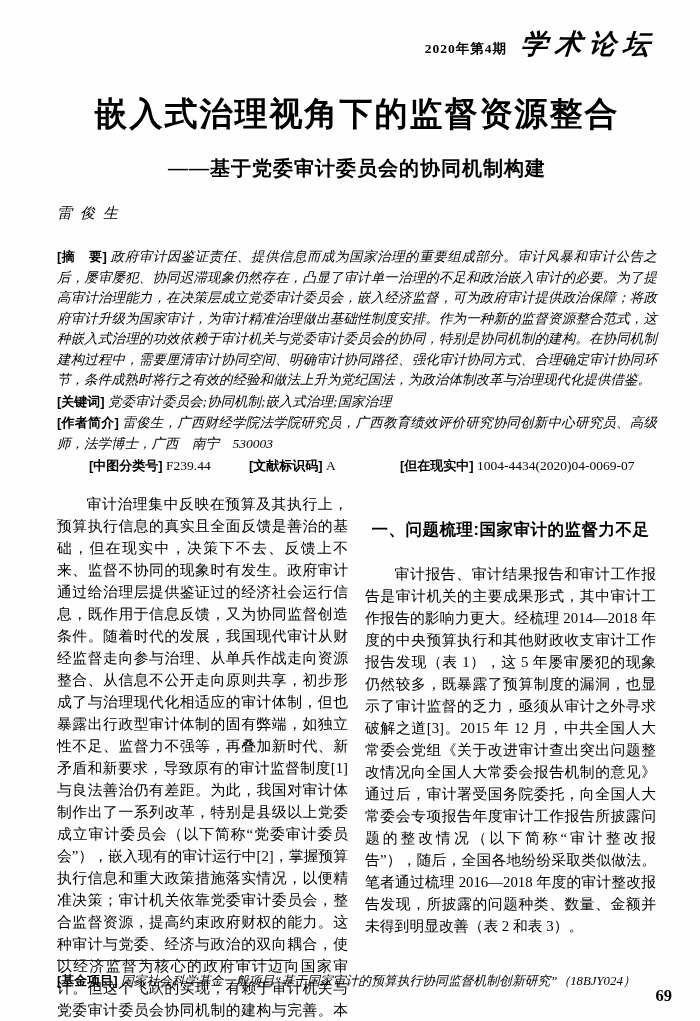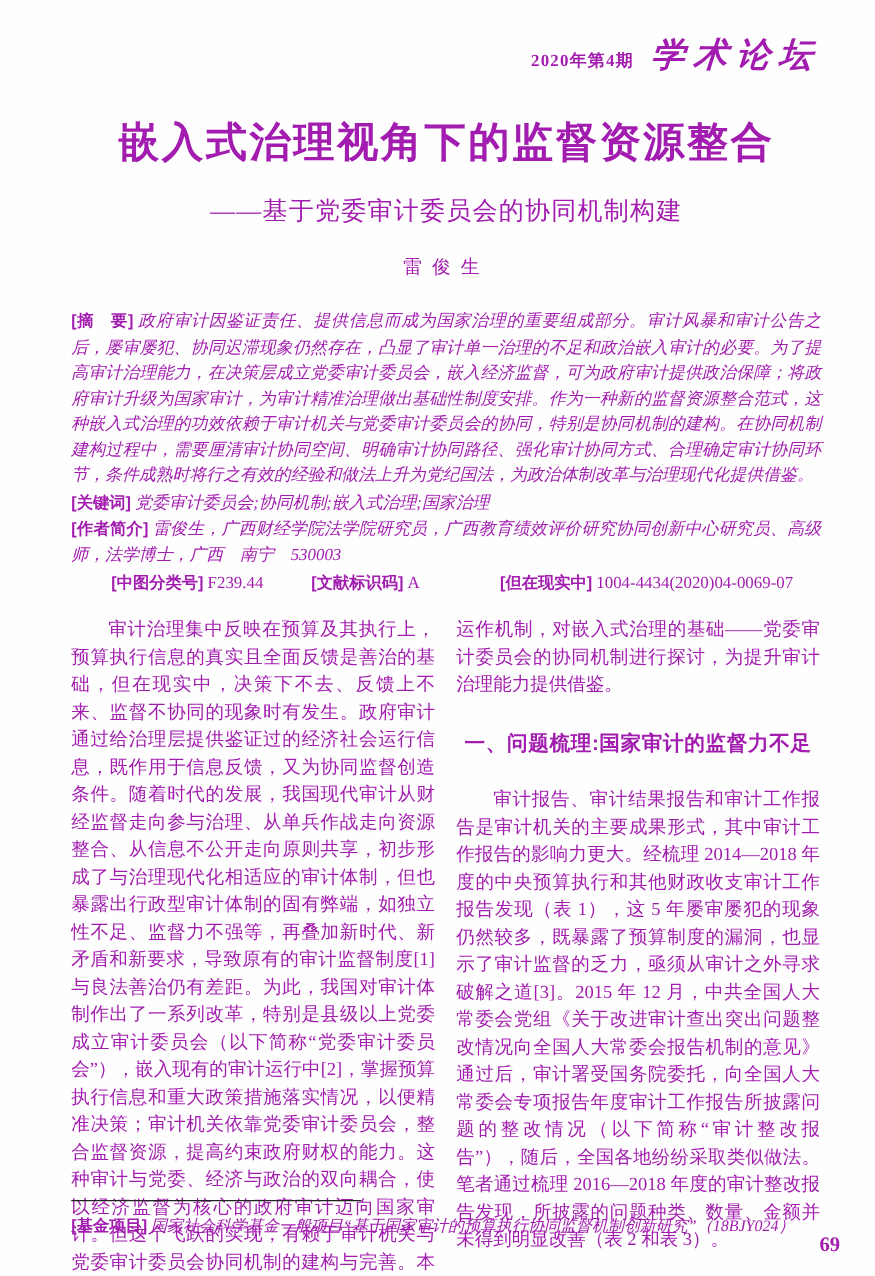--- a/index.html
+++ b/index.html
@@ -1,45 +1,45 @@
 <!DOCTYPE html>
 <html lang="zh"><head>
 <meta charset="utf-8">
 <style>
   html,body{margin:0;padding:0;background:#ffffff;}
   .page{
     position:relative;
     width:700px;height:1021px;
     background:#fefefe;
-    color:#a21caf;
+    color:#000000;
     font-family:"Liberation Serif","DejaVu Serif",serif;
     overflow:hidden;
     box-sizing:border-box;
     padding:26px 43px 0 57px;
   }
   
   .hdr{display:flex;justify-content:flex-end;align-items:baseline;gap:14px;height:36px;}
   .hdr .issue{font-size:13.5px;font-weight:bold;letter-spacing:1px;}
   .hdr .logo{
     font-size:27px;font-weight:bold;font-style:italic;
     letter-spacing:7px;transform:skewX(-4deg);
   }
   
   .title{
     margin:30px 0 0 0;text-align:center;
     font-size:33px;font-weight:bold;letter-spacing:2px;
     font-family:Liberation Mono, monospace;
   }
   .subtitle{
     margin:18px 0 0 0;text-align:center;
-    font-size:20px;font-weight:normal;letter-spacing:1px;
+    font-size:20px;font-weight:bold;letter-spacing:1px;
   }
   .author{
-    margin:22px 0 0 0;text-align:center;
-    font-size:15px;letter-spacing:8px;
+    margin:22px 0 0 0;text-align:left;
+    font-size:15px;font-style:italic;letter-spacing:8px;
   }
   
   .meta{margin-top:24px;font-size:13.5px;line-height:20.5px;text-align:justify;}
   .meta p{margin:0 0 1px 0;}
   .lbl{
     font-family:"Liberation Sans","DejaVu Sans",sans-serif;
     font-weight:bold;font-style:normal;font-size:13px;
   }
   .kai{font-style:italic;}
   .clc-row{display:flex;margin-top:2px;}
@@ -86,21 +86,20 @@
       <span class="seg2"><span class="lbl">[文献标识码]</span> <span>A</span></span>
       <span class="seg3"><span class="lbl">[但在现实中]</span> <span>1004-4434(2020)04-0069-07</span></span>
     </div>
   </div>
 
   <div class="body">
     <div class="col">
       <p class="indent">审计治理集中反映在预算及其执行上，预算执行信息的真实且全面反馈是善治的基础，但在现实中，决策下不去、反馈上不来、监督不协同的现象时有发生。政府审计通过给治理层提供鉴证过的经济社会运行信息，既作用于信息反馈，又为协同监督创造条件。随着时代的发展，我国现代审计从财经监督走向参与治理、从单兵作战走向资源整合、从信息不公开走向原则共享，初步形成了与治理现代化相适应的审计体制，但也暴露出行政型审计体制的固有弊端，如独立性不足、监督力不强等，再叠加新时代、新矛盾和新要求，导致原有的审计监督制度[1]与良法善治仍有差距。为此，我国对审计体制作出了一系列改革，特别是县级以上党委成立审计委员会（以下简称“党委审计委员会”），嵌入现有的审计运行中[2]，掌握预算执行信息和重大政策措施落实情况，以便精准决策；审计机关依靠党委审计委员会，整合监督资源，提高约束政府财权的能力。这种审计与党委、经济与政治的双向耦合，使以经济监督为核心的政府审计迈向国家审计。但这个飞跃的实现，有赖于审计机关与党委审计委员会协同机制的建构与完善。本文立足党委审计委员会，借鉴上市公司审计委员会</p>
     </div>
     <div class="col">
-      <p>运作机制，对嵌入式治理的基础——党委审计委员会的协同机制进行探讨，为提升审计治理能力提供借鉴。</p>
       <div class="sec-head">一、问题梳理:国家审计的监督力不足</div>
       <p class="indent">审计报告、审计结果报告和审计工作报告是审计机关的主要成果形式，其中审计工作报告的影响力更大。经梳理 2014—2018 年度的中央预算执行和其他财政收支审计工作报告发现（表 1），这 5 年屡审屡犯的现象仍然较多，既暴露了预算制度的漏洞，也显示了审计监督的乏力，亟须从审计之外寻求破解之道[3]。2015 年 12 月，中共全国人大常委会党组《关于改进审计查出突出问题整改情况向全国人大常委会报告机制的意见》通过后，审计署受国务院委托，向全国人大常委会专项报告年度审计工作报告所披露问题的整改情况（以下简称“审计整改报告”），随后，全国各地纷纷采取类似做法。笔者通过梳理 2016—2018 年度的审计整改报告发现，所披露的问题种类、数量、金额并未得到明显改善（表 2 和表 3）。</p>
     </div>
   </div>
 
   <div class="foot-rule"></div>
   <div class="fund kai">
     <span class="lbl">[基金项目]</span>
     <span>国家社会科学基金一般项目“基于国家审计的预算执行协同监督机制创新研究”（18BJY024）</span>
   </div>

